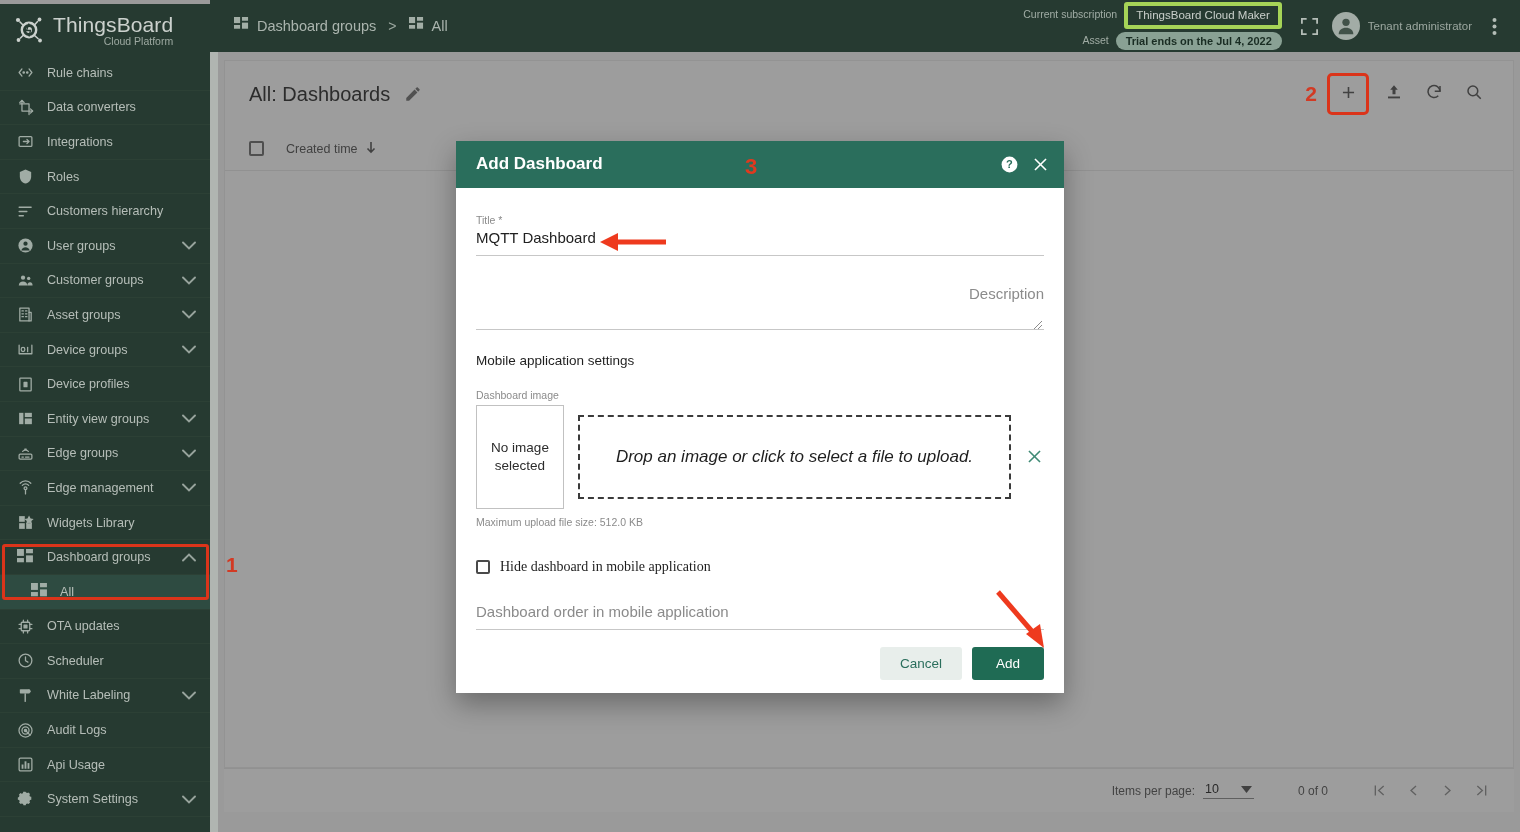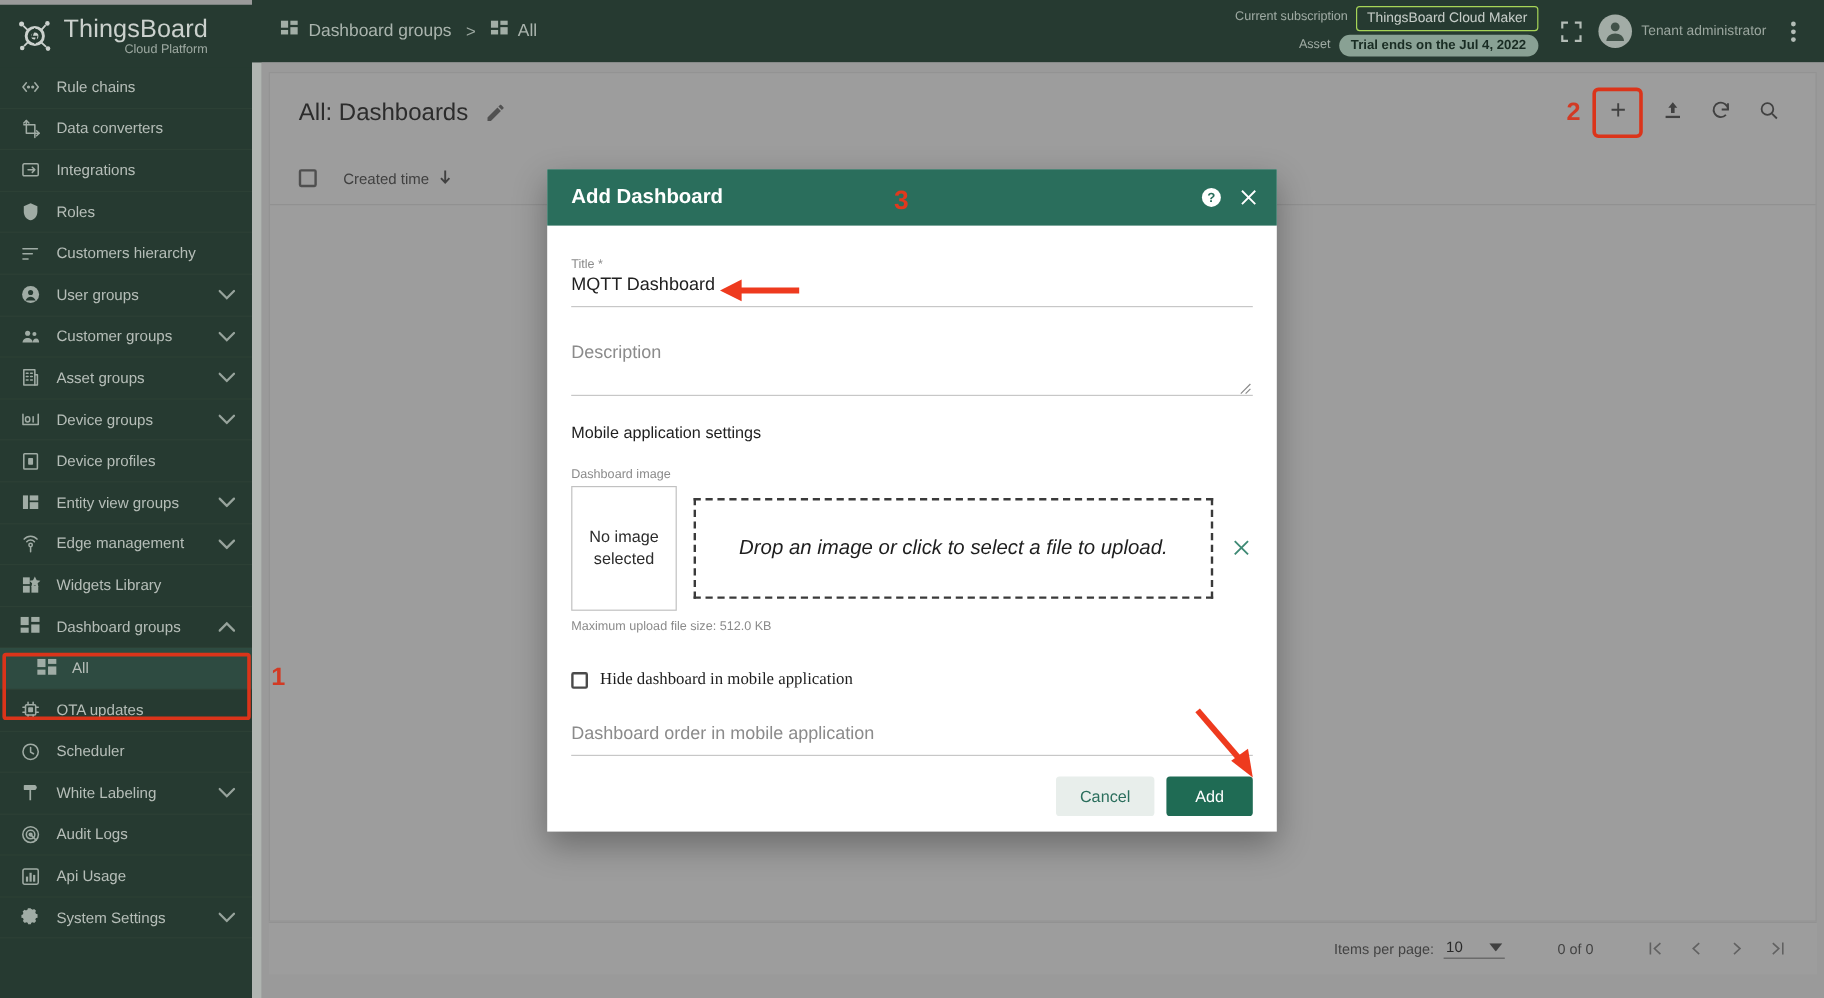--- a/index.html
+++ b/index.html
@@ -53,21 +53,21 @@
     background:#2c4338; display:flex; align-items:center;
   }
   .breadcrumb { display:flex; align-items:center; gap:9px; margin-left:24px; }
   .bc-item { display:flex; align-items:center; gap:8px; font-size:14.5px; color:#c2cdc6; cursor:pointer;}
   .bc-sep { font-size:14px; color:#b3c0b8; margin:0 3px; }
 
   .sub-block { margin-left:auto; text-align:right; line-height:1.5; margin-right:10px;}
   .sub-row { display:flex; align-items:center; justify-content:flex-end; gap:7px; }
   .sub-lab { font-size:10.5px; color:#b6c3bb; }
   .chip-outline {
-    border:1px solid #bef264; border-radius:3px; padding:1px 8px;
+    border:4px solid #bef264; border-radius:3px; padding:1px 8px;
     font-size:11.5px; color:#e3eae5;
   }
   .chip-fill {
     background:#9db8a9; border-radius:10px; padding:1px 10px;
     font-size:11px; color:#1d3328; font-weight:bold;
   }
   .tb-icons { display:flex; align-items:center; gap:4px; margin-right:8px; }
   .tb-btn { width:36px; height:36px; display:flex; align-items:center; justify-content:center; cursor:pointer;}
   .user-box { display:flex; align-items:center; gap:8px; cursor:pointer; }
   .avatar { width:28px; height:28px; border-radius:50%; background:#b9c4bd; display:flex; align-items:center; justify-content:center;}
@@ -138,21 +138,21 @@
 
   .dlg-body { flex:1; padding:26px 20px 0 20px; position:relative; }
 
   .field { margin-bottom:4px; }
   .fld-label { font-size:10.5px; color:#8b8b8b; margin-bottom:3px; }
   .fld-value { font-size:15px; color:#212121; padding-bottom:9px; }
   .fld-line { height:1px; background:#c7c7c7; }
   .fld-placeholder { font-size:15px; color:#8b8b8b; }
 
   .desc-field { margin-top:29px; position:relative; }
-  .desc-area { height:44px; }
+  .desc-area { height:44px;text-align:right; }
   .resize-gr { position:absolute; right:1px; bottom:4px; width:10px; height:10px; }
 
   .sec-title { font-size:13.5px; color:#1f1f1f; margin-top:23px; }
 
   .img-label { font-size:10.5px; color:#8b8b8b; margin-top:21px; }
   .img-row { display:flex; align-items:center; gap:14px; margin-top:4px; }
   .no-img {
     width:88px; height:104px; border:1px solid #c1c1c1; display:flex;
     align-items:center; justify-content:center; text-align:center;
     font-size:13.5px; color:#2c2c2c; line-height:1.3;
@@ -338,20 +338,35 @@
           <span class="lbl">Entity view groups</span>
           <span class="chev">
             <svg width="14" height="9" viewBox="0 0 14 9" fill="none" stroke="#c3cfc8" stroke-width="1.9" stroke-linecap="round">
               <path d="M1 1.5L7 7.5 13 1.5"></path>
             </svg>
           </span>
         </div>
         <div class="nav-item">
           <span class="ic">
             <svg width="17" height="17" viewBox="0 0 24 24" fill="none" stroke="#c3cfc8" stroke-width="1.8" stroke-linecap="round" stroke-linejoin="round">
+              <rect x="3" y="13" width="18" height="7" rx="1.5"></rect>
+              <path d="M7 17h2M12 17h5"></path>
+              <path d="M8 9a6 6 0 0 1 8 0M11 6a10 10 0 0 1 2 0"></path>
+            </svg>
+          </span>
+          <span class="lbl">Edge groups</span>
+          <span class="chev">
+            <svg width="14" height="9" viewBox="0 0 14 9" fill="none" stroke="#c3cfc8" stroke-width="1.9" stroke-linecap="round">
+              <path d="M1 1.5L7 7.5 13 1.5"></path>
+            </svg>
+          </span>
+        </div>
+        <div class="nav-item">
+          <span class="ic">
+            <svg width="17" height="17" viewBox="0 0 24 24" fill="none" stroke="#c3cfc8" stroke-width="1.8" stroke-linecap="round" stroke-linejoin="round">
               <circle cx="12" cy="13" r="2"></circle>
               <path d="M12 15v6"></path>
               <path d="M7.5 9a6 6 0 0 1 9 0M4.5 6a10 10 0 0 1 15 0"></path>
             </svg>
           </span>
           <span class="lbl">Edge management</span>
           <span class="chev">
             <svg width="14" height="9" viewBox="0 0 14 9" fill="none" stroke="#c3cfc8" stroke-width="1.9" stroke-linecap="round">
               <path d="M1 1.5L7 7.5 13 1.5"></path>
             </svg>

